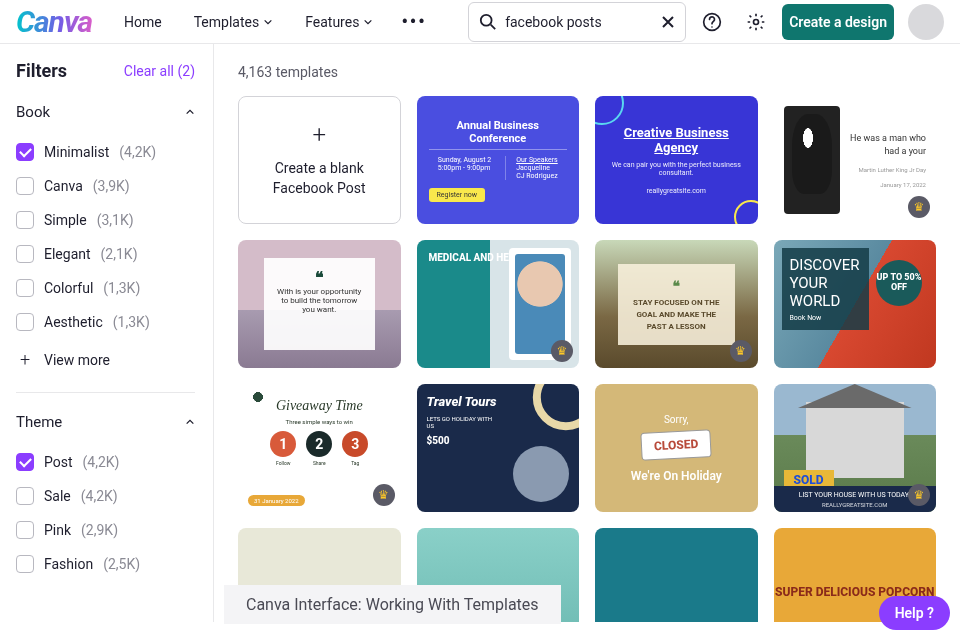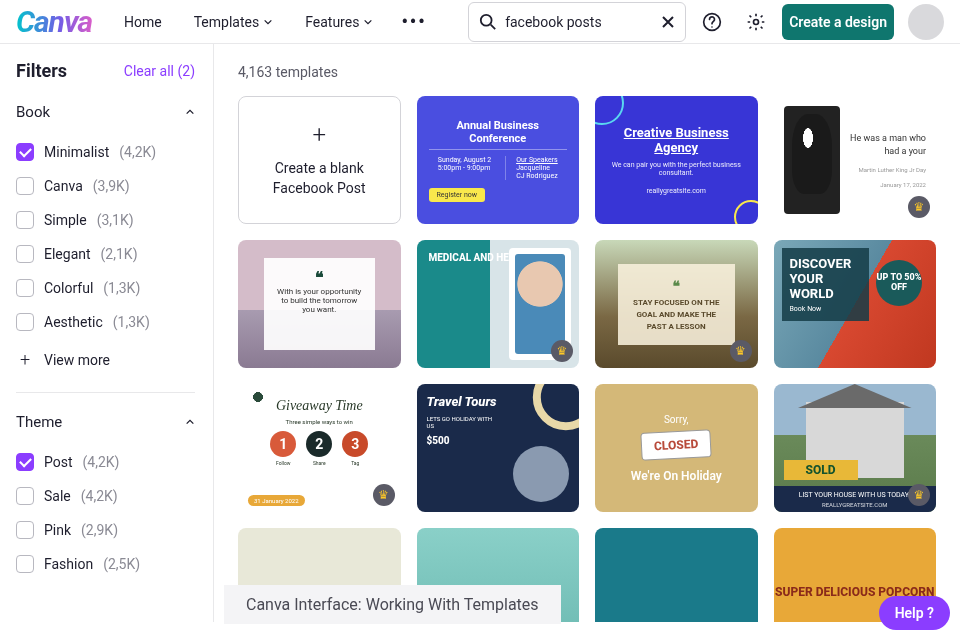--- a/index.html
+++ b/index.html
@@ -88,21 +88,21 @@
 .t5 .h { font-size: 10px; font-weight: 800; line-height: 1.2; }
 .t5 .doc { position: absolute; right: 8px; top: 8px; bottom: 8px; width: 62px; background: #fff; border-radius: 4px; }
 .t5 .doc::after { content:""; position:absolute; inset: 6px; background: radial-gradient(circle at 50% 30%, #e8c8b0 30%, transparent 31%), #4a8ab8; border-radius: 3px; }
 
 .t6 { background: linear-gradient(#c8d8b8 0%, #7a6844 60%, #5a4a2c 100%); display: flex; align-items: center; justify-content: center; }
 .t6 .paper { background: rgba(248,240,220,0.88); width: 72%; padding: 12px 8px; font-size: 8px; color: #5a4a2c; text-align: center; font-weight: 700; line-height: 1.5; position:relative; }
 .t6 .q { color: #5a8a4a; font-size: 14px; }
 
 .t7 { background: linear-gradient(120deg, #7aa8b8 0%, #5a8aa0 50%, #d84830 50%, #c03820 100%); display: flex; align-items: flex-start; padding: 8px; color: #fff; }
 .t7 .col { background: rgba(20,60,70,0.85); padding: 8px; width: 60%; font-size: 8px; }
-.t7 .h { font-weight: 700; font-size: 13px; margin-bottom: 4px; }
+.t7 .h { font-weight: 400; font-size: 15px; margin-bottom: 4px; }
 .t7 .badge { position: absolute; top: 20px; right: 14px; width: 46px; height: 46px; border-radius: 50%; background: #1a5a5a; color:#fff; font-size: 9px; font-weight:800; display:flex; align-items:center; justify-content:center; text-align:center; line-height:1.1; }
 
 .t8 { background: #fff; padding: 10px; text-align: center; color: #2a3a2a; position: relative; }
 .t8::before { content:""; position:absolute; top:0; left:0; width: 40px; height: 26px; background: radial-gradient(circle, #2a4a3a 20%, transparent 21%); }
 .t8 .h { font-family: Georgia, serif; font-size: 14px; font-style: italic; margin: 4px 0; }
 .t8 .sub { font-size: 6px; margin-bottom: 6px; }
 .t8 .circles { display: flex; justify-content: center; gap: 10px; }
 .t8 .c { width: 26px; height: 26px; border-radius: 50%; color: #fff; font-size: 14px; font-weight: 700; display:flex; align-items:center; justify-content:center; }
 .t8 .c1 { background: #d85a3a; } .t8 .c2 { background: #1a2a2a; } .t8 .c3 { background: #c84a2a; }
 .t8 .lbl { font-size: 5px; margin-top: 3px; }
@@ -114,21 +114,21 @@
 .t9 .h { font-size: 13px; font-weight: 800; font-style: italic; margin-bottom: 6px; }
 .t9 .img { width: 56px; height: 56px; border-radius: 50%; background: #8a9ab0; position:absolute; right: 10px; bottom: 10px; }
 
 .t10 { background: #d4b878; display: flex; flex-direction: column; align-items: center; justify-content: center; color: #fff; font-family: Georgia, serif; position: relative; }
 .t10 .sign { background: #fff; color: #b84a3a; padding: 6px 12px; border-radius: 4px; font-weight: 800; font-size: 12px; margin-bottom: 10px; transform: rotate(-3deg); border: 1px solid #999; }
 .t10 .h { font-size: 12px; font-weight: 600; }
 
 .t11 { background: linear-gradient(#9ab8d0 0%, #9ab8d0 40%, #6a8a5a 40%, #5a7a4a 100%); position: relative; }
 .t11 .house { position:absolute; top: 18px; left: 20%; right: 20%; bottom: 34px; background: #d8d8d8; }
 .t11 .house::before { content:""; position:absolute; top:-18px; left:-8px; right:-8px; height:24px; background:#6a6a6a; clip-path: polygon(50% 0, 100% 100%, 0 100%); }
-.t11 .sold { position:absolute; bottom: 32px; left: 10px; background: #e8b838; color:#14532d; font-size: 12px; font-weight: 800; padding: 3px 22px; }
+.t11 .sold { position:absolute; bottom: 22px; left: 10px; background: #e8b838; color:#1d4ed8; font-size: 12px; font-weight: 800; padding: 3px 10px; }
 .t11 .bar { position:absolute; bottom: 0; left:0; right:0; height: 26px; background: #1a2a4a; color: #fff; font-size: 7px; display:flex; align-items:center; justify-content:center; flex-direction:column; gap:2px; }
 .t11 .site { font-size: 6px; opacity: 0.8; }
 
 .t12 { background: #e8e8d8; }
 .t13 { background: linear-gradient(#8ad0c8, #6ab8b0); }
 .t14 { background: #1a7a8a; }
 .t15 { background: #e8a838; display:flex; align-items:center; justify-content:center; color:#8a2a1a; font-weight:800; font-size:12px; text-align:center; }
 
 
 .caption { position: absolute; bottom: 16px; left: 224px; background: #f4f4f6; padding: 10px 22px; font-size: 16px; color: #4a4a54; margin-top: 16px; }

